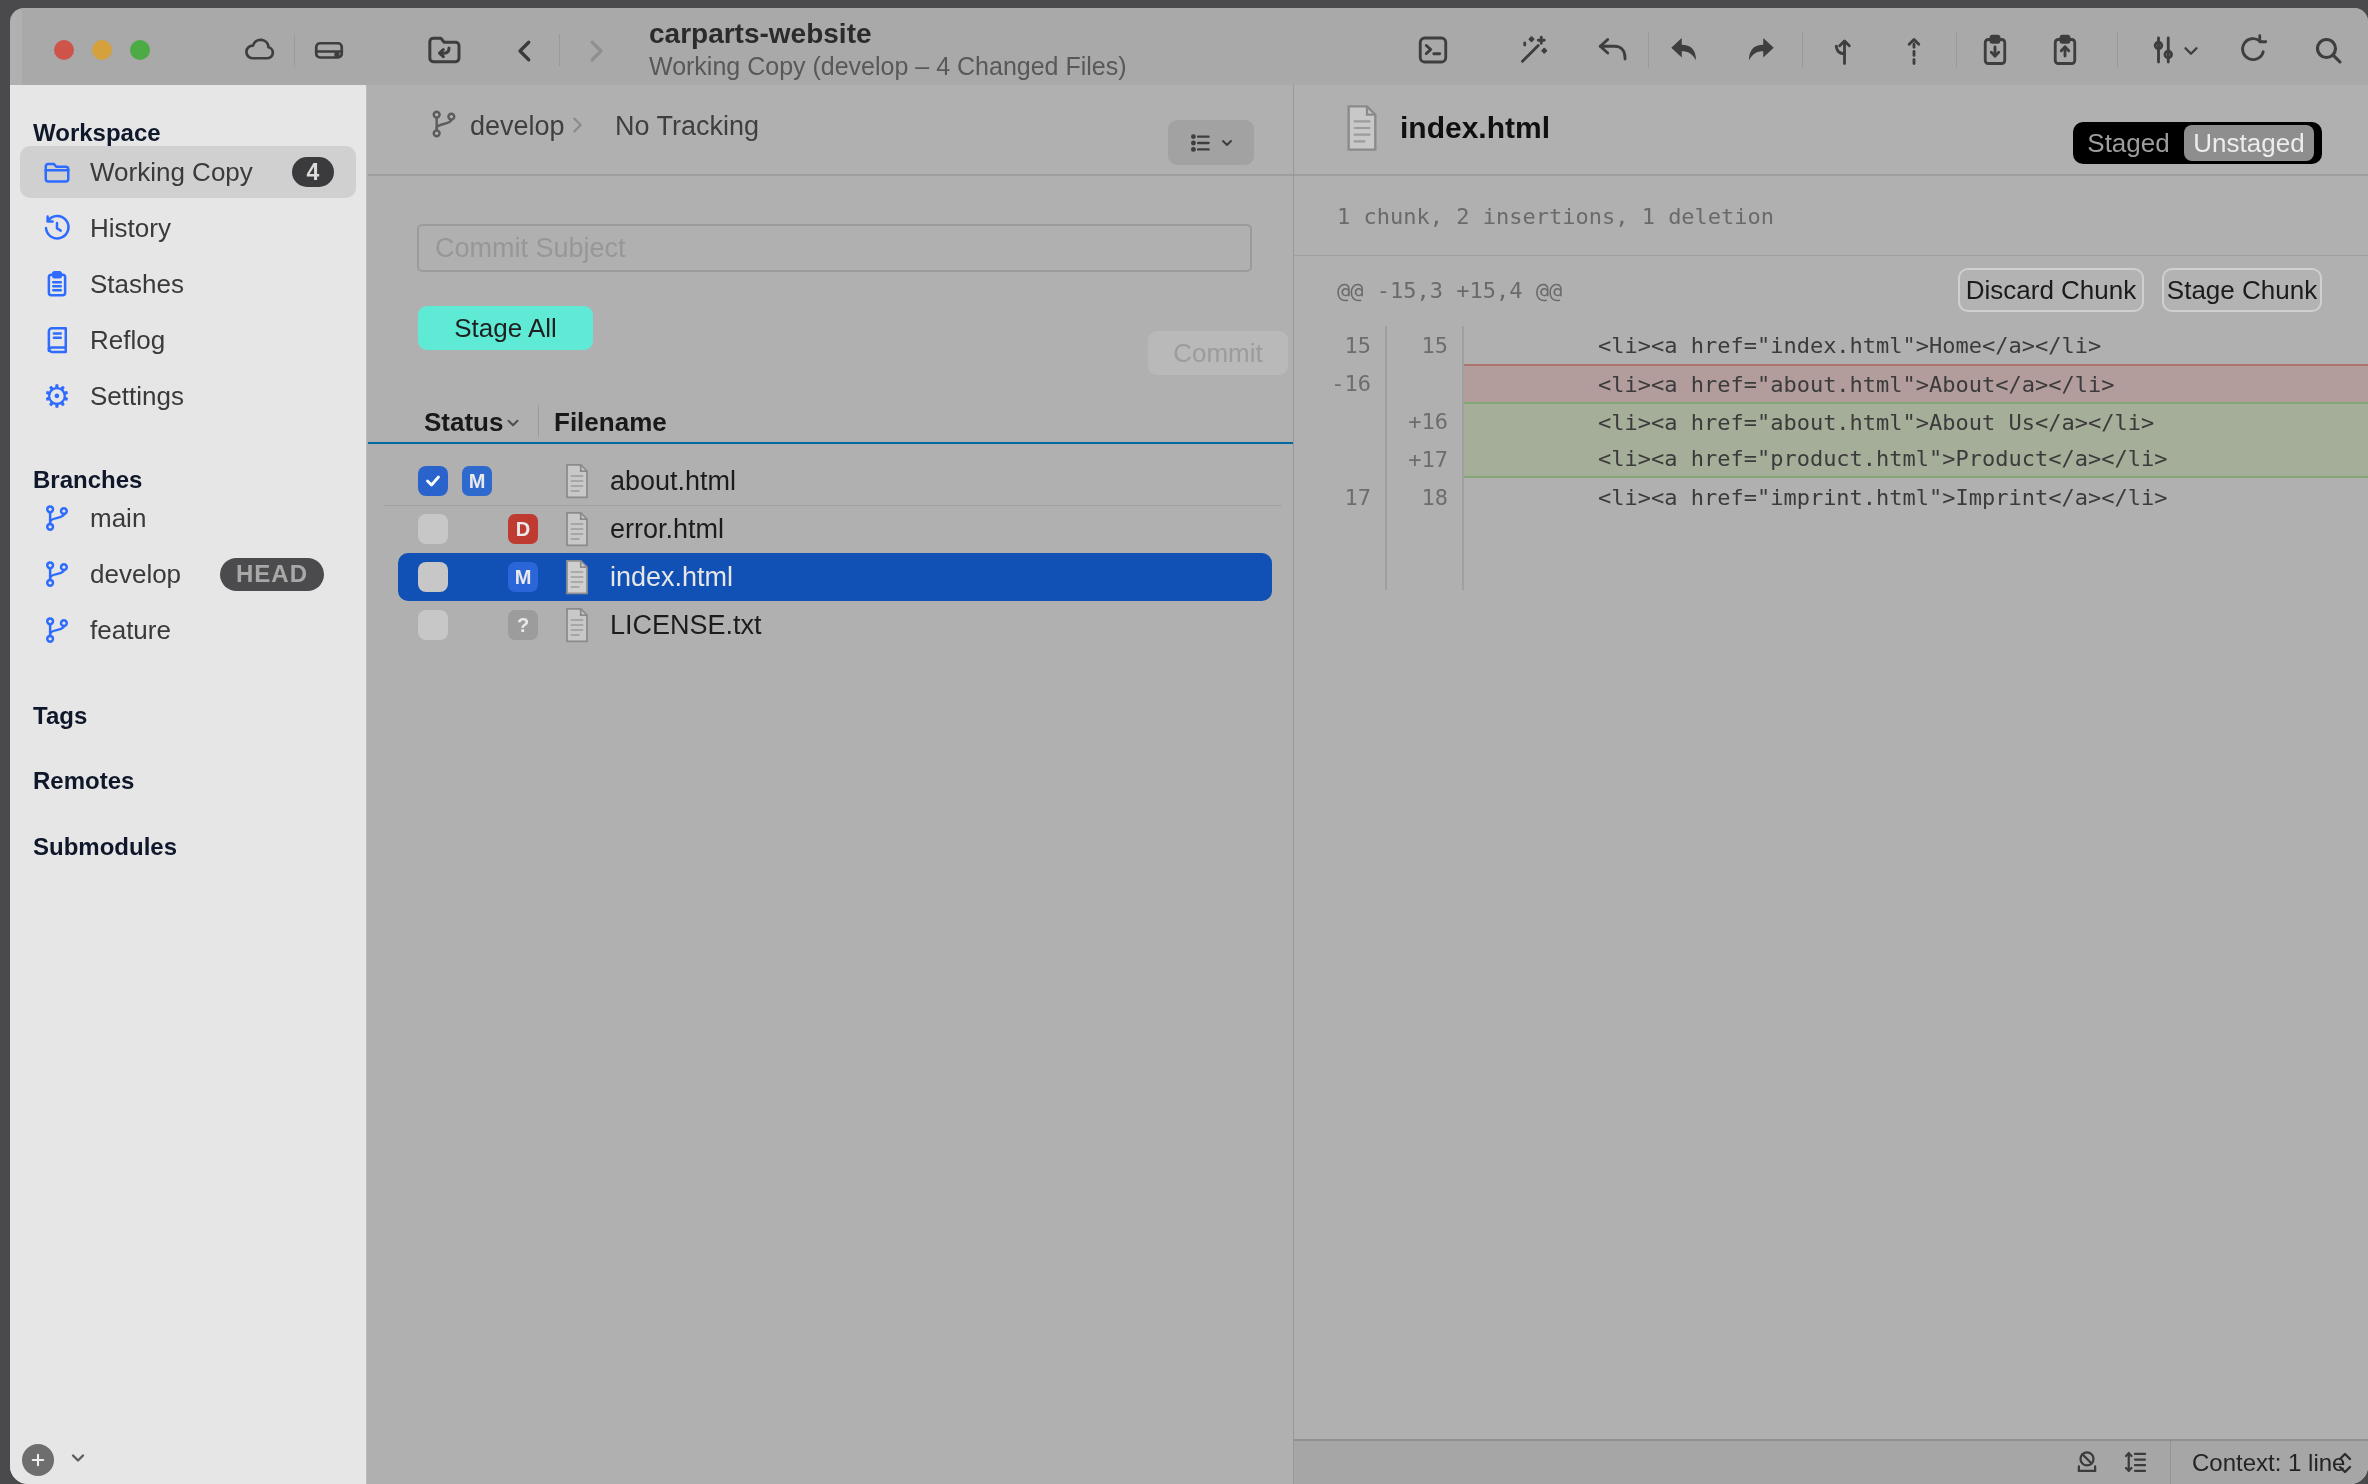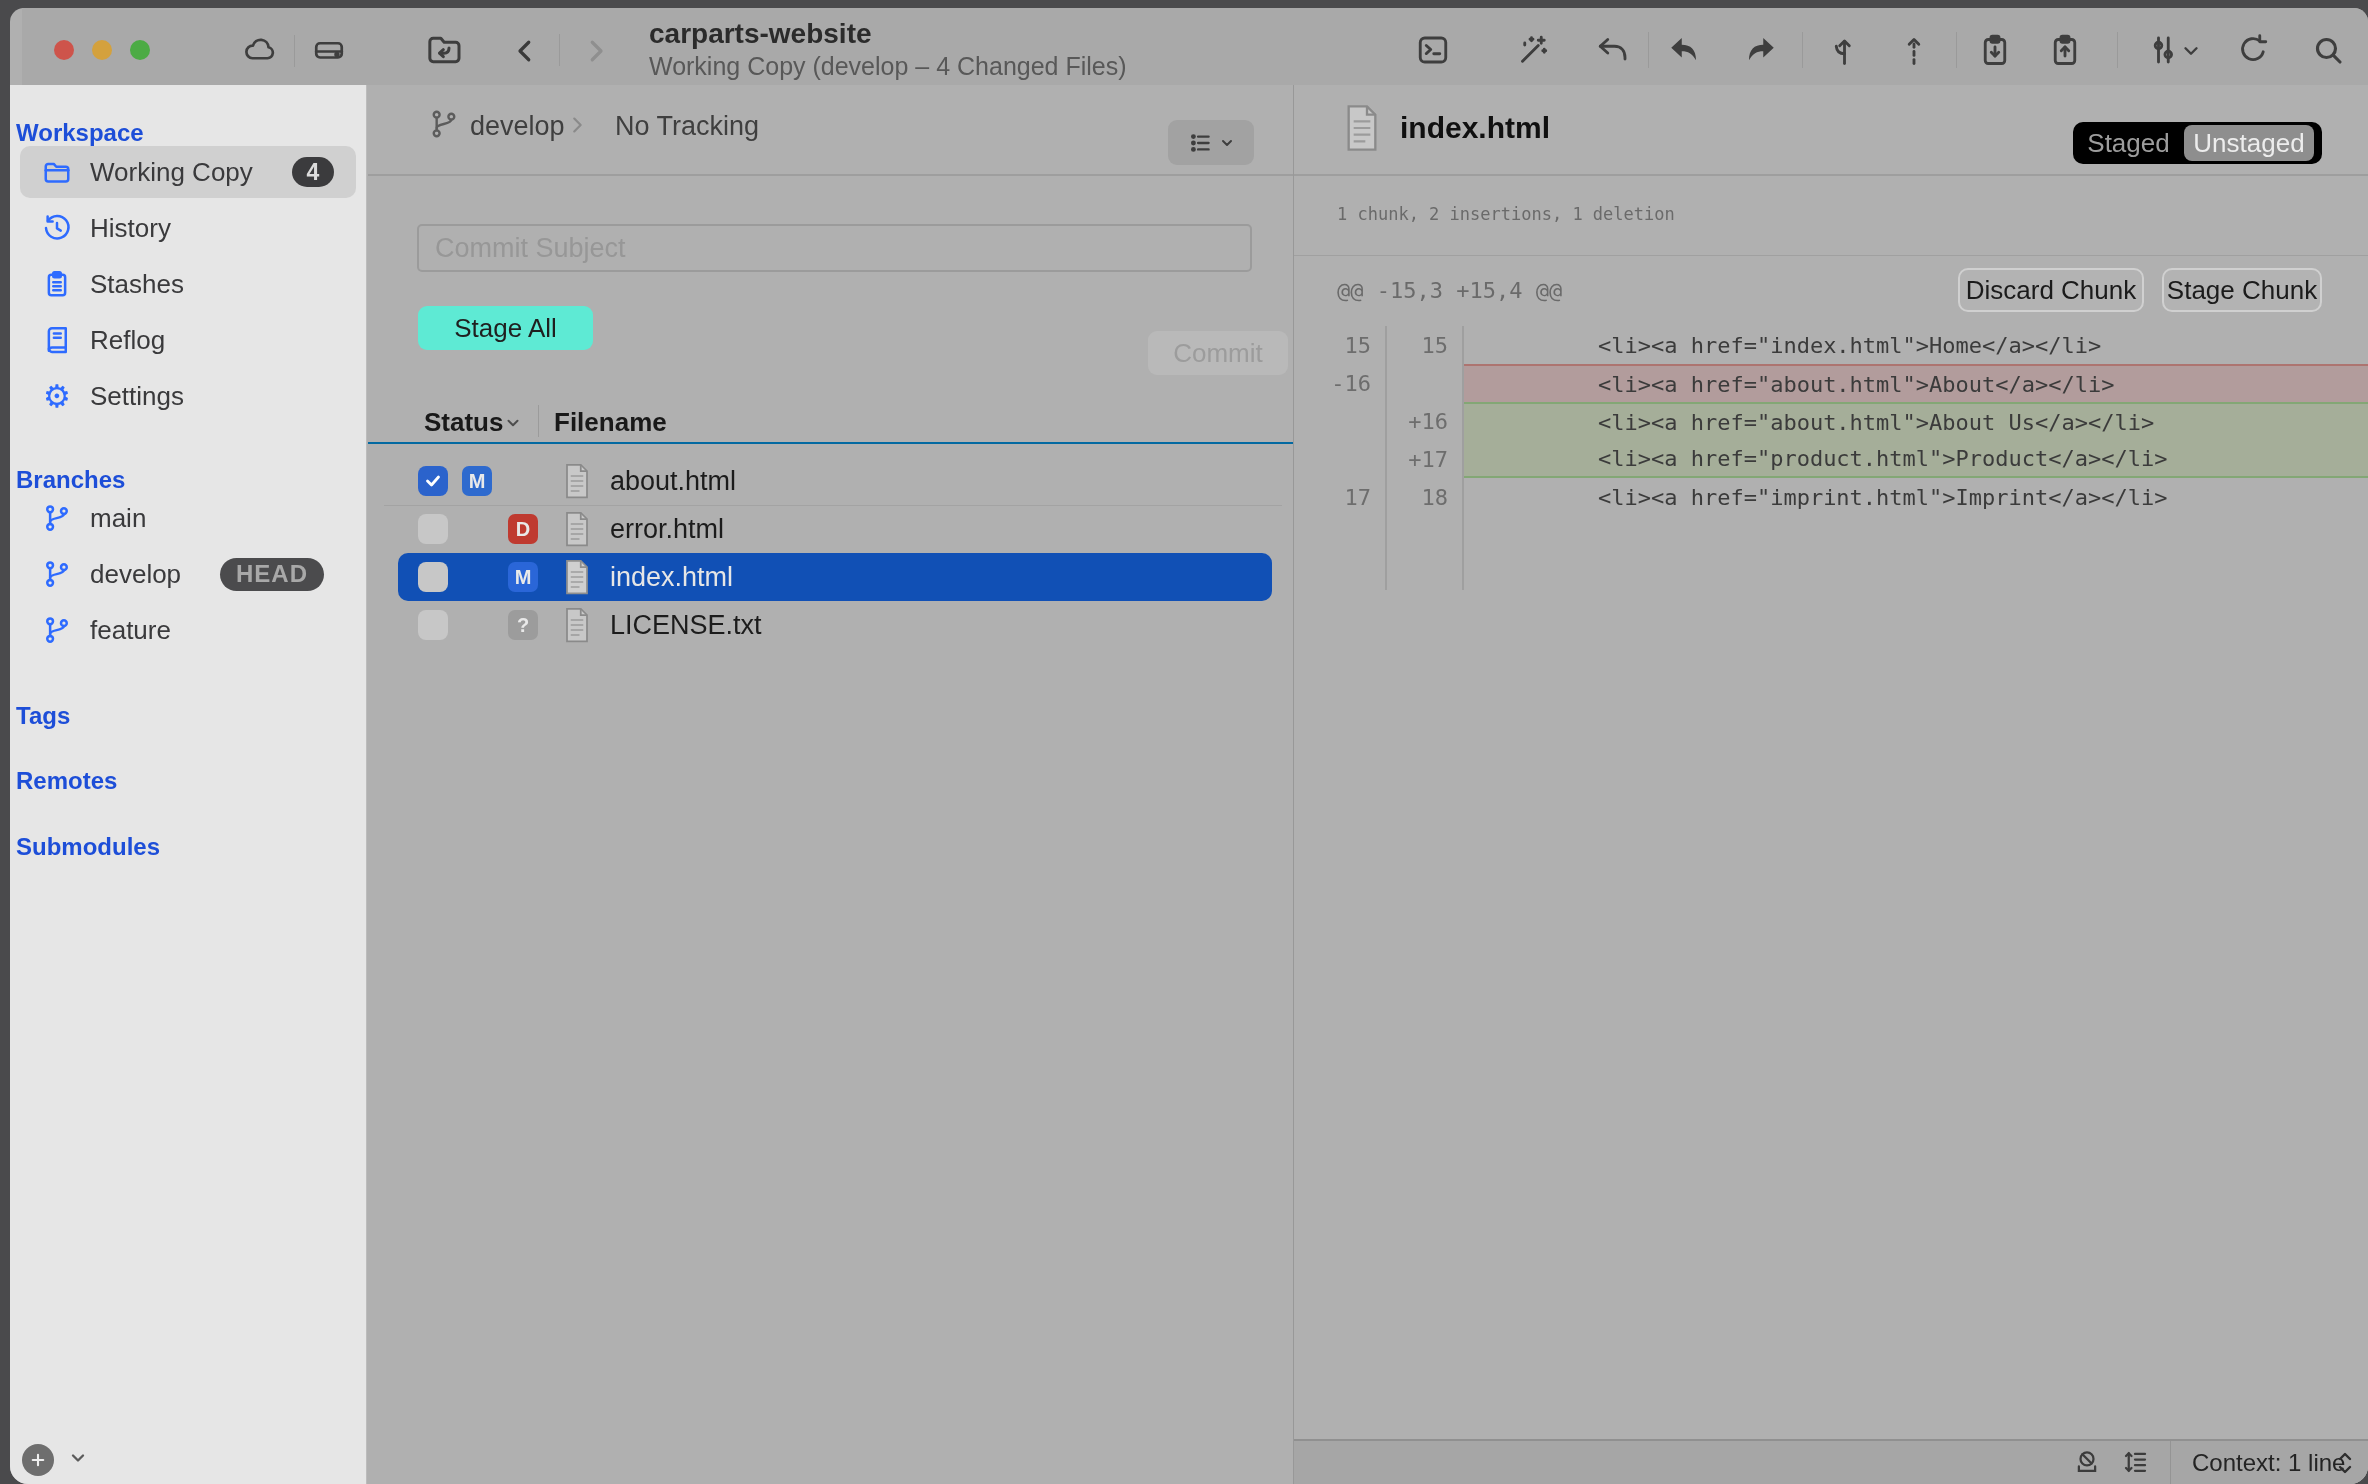--- a/index.html
+++ b/index.html
@@ -9,21 +9,21 @@
   
   .titlebar{position:absolute;left:0;top:0;width:100%;height:77px;background:#a9a9a9;margin-left:12px;}
   .tl{position:absolute;top:32px;width:20px;height:20px;border-radius:50%;}
   .tb-div{position:absolute;width:1px;background:#9a9a9a;}
   .win-title{position:absolute;left:627px;top:10px;font-size:28px;font-weight:bold;color:#2b2b2b;}
   .win-sub{position:absolute;left:627px;top:44px;font-size:25px;color:#585858;}
   .tb-icon{position:absolute;top:24px;width:36px;height:36px;color:#3e3e3e;}
   .tb-icon svg{width:100%;height:100%;}
   
   .sidebar{position:absolute;left:0;top:77px;width:357px;bottom:0;background:#e6e6e6;border-right:1px solid #bcbcbc;box-sizing:border-box;}
-  .sb-header{padding-left:6px;font-size:24px;font-weight:bold;color:#1d4ed8;height:24px;line-height:24px;}
+  .sb-header{padding-left:23px;font-size:24px;font-weight:bold;color:#0f172a;height:24px;line-height:24px;}
   .sb-item{display:flex;align-items:center;height:52px;margin:0 10px 4px 10px;padding-left:21px;border-radius:10px;}
   .sb-item.sel{background:#d0d0d0;}
   .sb-ico{width:32px;height:32px;margin-right:17px;color:#2e6bff;flex:0 0 auto;display:flex;align-items:center;justify-content:center;}
   .sb-ico svg{width:30px;height:30px;}
   .sb-label{font-size:26px;color:#3a3a3c;}
   .badge-count{margin-left:auto;margin-right:22px;min-width:42px;height:30px;border-radius:15px;background:#3b3b3d;color:#dcdcdc;font-size:23px;font-weight:bold;display:flex;align-items:center;justify-content:center;}
   .badge-head{margin-left:auto;margin-right:32px;padding:0 16px;height:33px;border-radius:17px;background:#4b4b4d;color:#a8a8a8;font-size:24px;font-weight:bold;display:flex;align-items:center;justify-content:center;letter-spacing:1px;}
   .sb-add{position:absolute;left:12px;bottom:8px;display:flex;align-items:center;}
   .add-circle{width:32px;height:32px;border-radius:50%;background:#6e6e6e;display:flex;align-items:center;justify-content:center;}
   
@@ -52,21 +52,21 @@
   .fname{position:absolute;left:242px;top:9px;font-size:27px;color:#1c1c1c;}
   .frow.sel .fname{color:#e6e6e6;}
   
   .diff{position:absolute;left:1284px;top:77px;right:0;bottom:0;background:#b0b0b0;}
   .diff-head{position:absolute;left:0;top:0;width:100%;height:91px;border-bottom:2px solid #9e9e9e;box-sizing:border-box;}
   .diff-title{position:absolute;left:106px;top:26px;font-size:30px;font-weight:bold;color:#101010;}
   .seg{position:absolute;left:779px;top:37px;width:249px;height:42px;border-radius:10px;background:#000000;display:flex;align-items:center;}
   .seg-staged{width:111px;text-align:center;font-size:26px;color:#9d9d9d;}
   .seg-unstaged{width:130px;height:36px;margin-right:3px;border-radius:8px;background:#8e8e8e;color:#ededed;font-size:26px;display:flex;align-items:center;justify-content:center;}
   .mono{font-family:"DejaVu Sans Mono",monospace;}
-  .summary{position:absolute;left:43px;top:119px;font-size:17px;color:#6a6a6a;}
+  .summary{position:absolute;left:43px;top:119px;font-size:22px;color:#6a6a6a;}
   .sumdiv{position:absolute;left:0;top:170px;width:100%;height:1px;background:#a0a0a0;}
   .chunkhdr{position:absolute;left:43px;top:193px;font-size:22px;color:#6a6a6a;}
   .chunkbtn{position:absolute;top:183px;height:44px;background:#b3b3b3;border:2px solid #d0d0d0;border-radius:10px;color:#1b1b1b;font-size:26px;display:flex;align-items:center;justify-content:center;box-sizing:border-box;}
   .discard{left:664px;width:186px;}
   .stagechunk{left:868px;width:160px;}
   .drows{position:absolute;left:0;top:241px;width:100%;}
   .drow{display:flex;height:38px;}
   .dnum{font-family:"DejaVu Sans Mono",monospace;font-size:22px;color:#6d6d6d;display:flex;align-items:center;justify-content:flex-end;padding-right:14px;box-sizing:border-box;}
   .dnum.o{width:91px;}
   .dnum.n{width:77px;}

